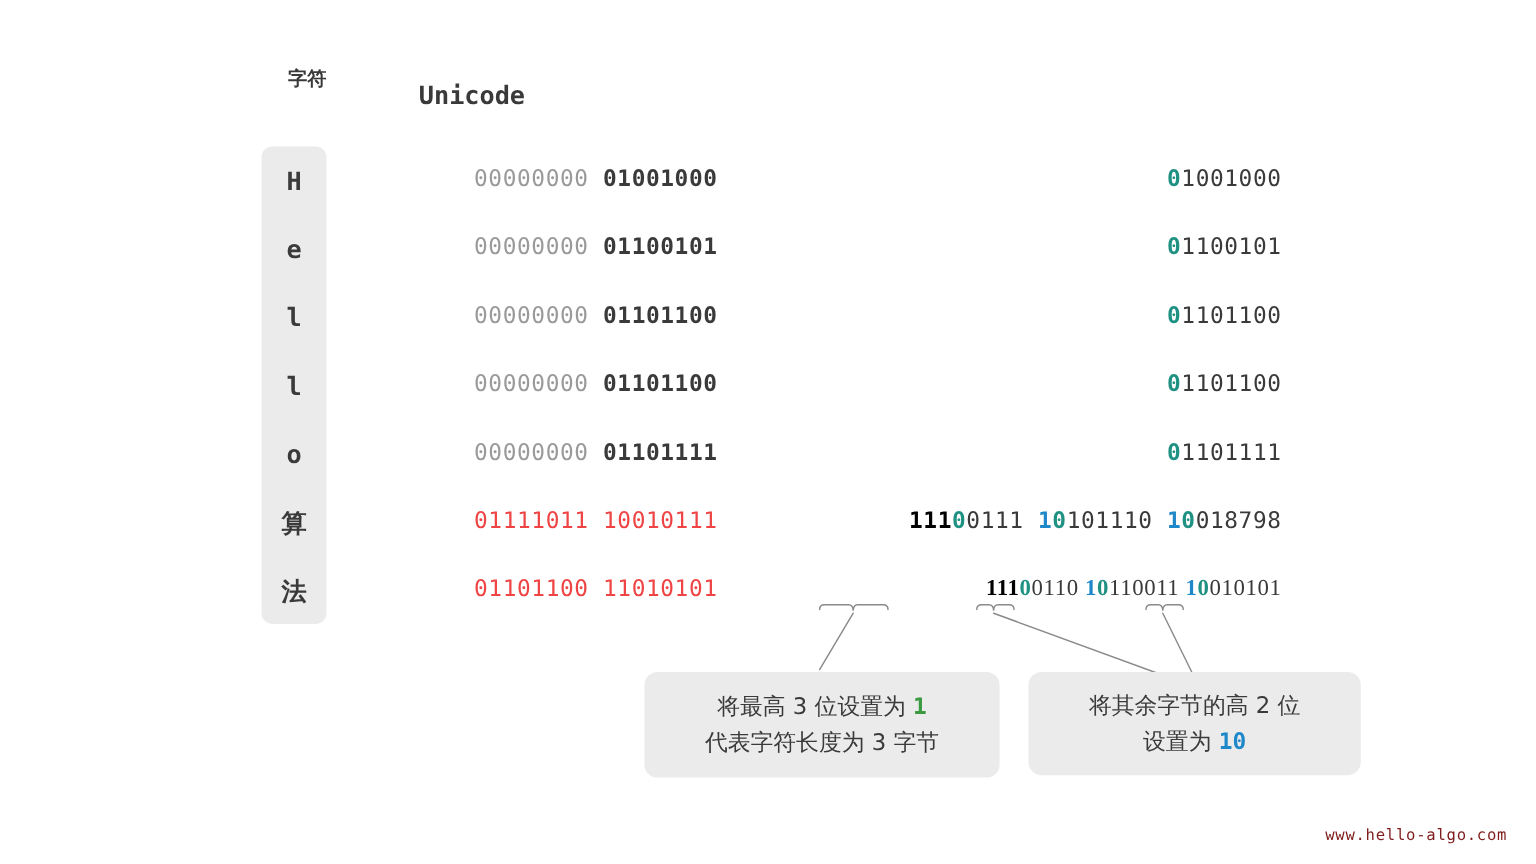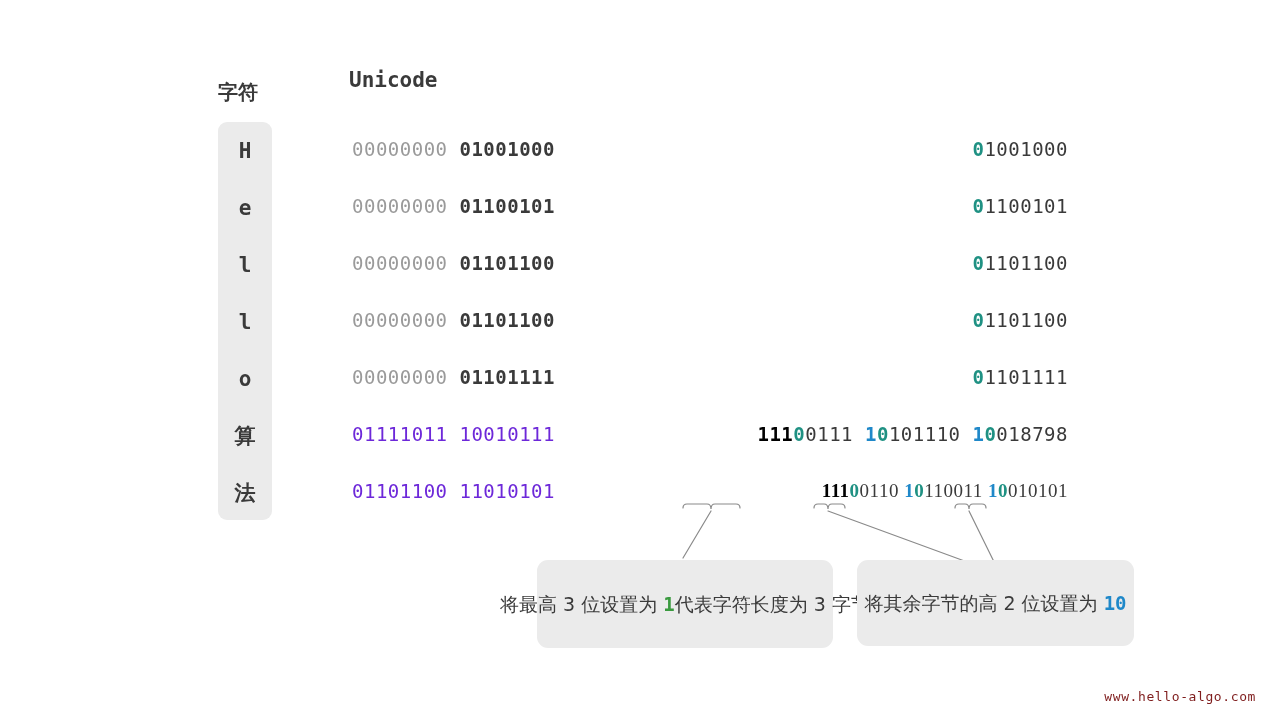--- a/index.html
+++ b/index.html
@@ -10,23 +10,23 @@
   }
   .stage{position:absolute;left:0;top:0;width:1280px;height:720px;}
 
   
   .hdr{
     position:absolute;font-weight:bold;color:#3a3a3a;
     font-family:"DejaVu Sans Mono","Liberation Mono",monospace;
     font-size:21px;white-space:nowrap;
   }
   .hdr-char{
-    left:218px;top:79px;width:54px;text-align:left;
+    left:218px;top:56px;width:54px;text-align:right;
     font-family:"DejaVu Sans","Liberation Sans",sans-serif;
-    font-size:20px;
+    font-size:16px;
   }
   .hdr-unicode{left:349px;top:68px;width:258px;text-align:left;}
   .hdr-utf8{left:683px;top:68px;width:385px;text-align:center;}
 
   
   .char-box{
     position:absolute;left:218px;top:122px;width:54px;height:398px;
     background:#ebebeb;border-radius:9px;
   }
   .char-cell{
@@ -35,45 +35,45 @@
     font-weight:bold;color:#3a3a3a;font-size:21px;
     font-family:"DejaVu Sans Mono","Liberation Mono",monospace;
   }
   .char-cell.cjk{
     font-family:"DejaVu Sans","Liberation Sans",sans-serif;
     font-size:21px;
   }
 
   
   .uni{
-    position:absolute;left:352px;width:258px;text-align:left;
+    position:absolute;left:340px;width:258px;text-align:right;
     font-family:"DejaVu Sans Mono","Liberation Mono",monospace;
     font-size:19px;letter-spacing:0.5px;white-space:pre;
   }
   .uni .pad{color:#9a9a9a;font-weight:normal;}
   .uni .lo{color:#3a3a3a;font-weight:bold;}
-  .uni .plain{color:#6d28d9;font-weight:normal;}
+  .uni .plain{color:#ef4444;font-weight:normal;}
 
   .utf{
     position:absolute;left:683px;width:385px;text-align:right;
     font-family:"DejaVu Sans Mono","Liberation Mono",monospace;
     font-size:19px;letter-spacing:0.5px;white-space:pre;
   }
   .utf .g{color:#000000;font-weight:bold;}    
   .utf .t{color:#1f9183;font-weight:bold;}    
   .utf .b{color:#1f88c9;font-weight:bold;}    
   .utf .d{color:#3a3a3a;font-weight:normal;}  
 
   
   .connectors{position:absolute;left:0;top:0;width:1280px;height:720px;}
 
   
   .note{
     position:absolute;background:#ebebeb;border-radius:11px;
-    display:flex;align-items:center;justify-content:center;
+    display:flex;flex-direction:column;align-items:center;justify-content:center;
     color:#3a3a3a;font-size:19px;line-height:30px;
     font-family:"DejaVu Sans","Liberation Sans",sans-serif;
   }
   .note-1{left:537px;top:560px;width:296px;height:88px;}
   .note-2{left:857px;top:560px;width:277px;height:86px;}
   .note .line{white-space:pre;}
   .note .kg{color:#3a9a3f;font-weight:bold;
     font-family:"DejaVu Sans Mono","Liberation Mono",monospace;}
   .note .kb{color:#1f88c9;font-weight:bold;
     font-family:"DejaVu Sans Mono","Liberation Mono",monospace;}

